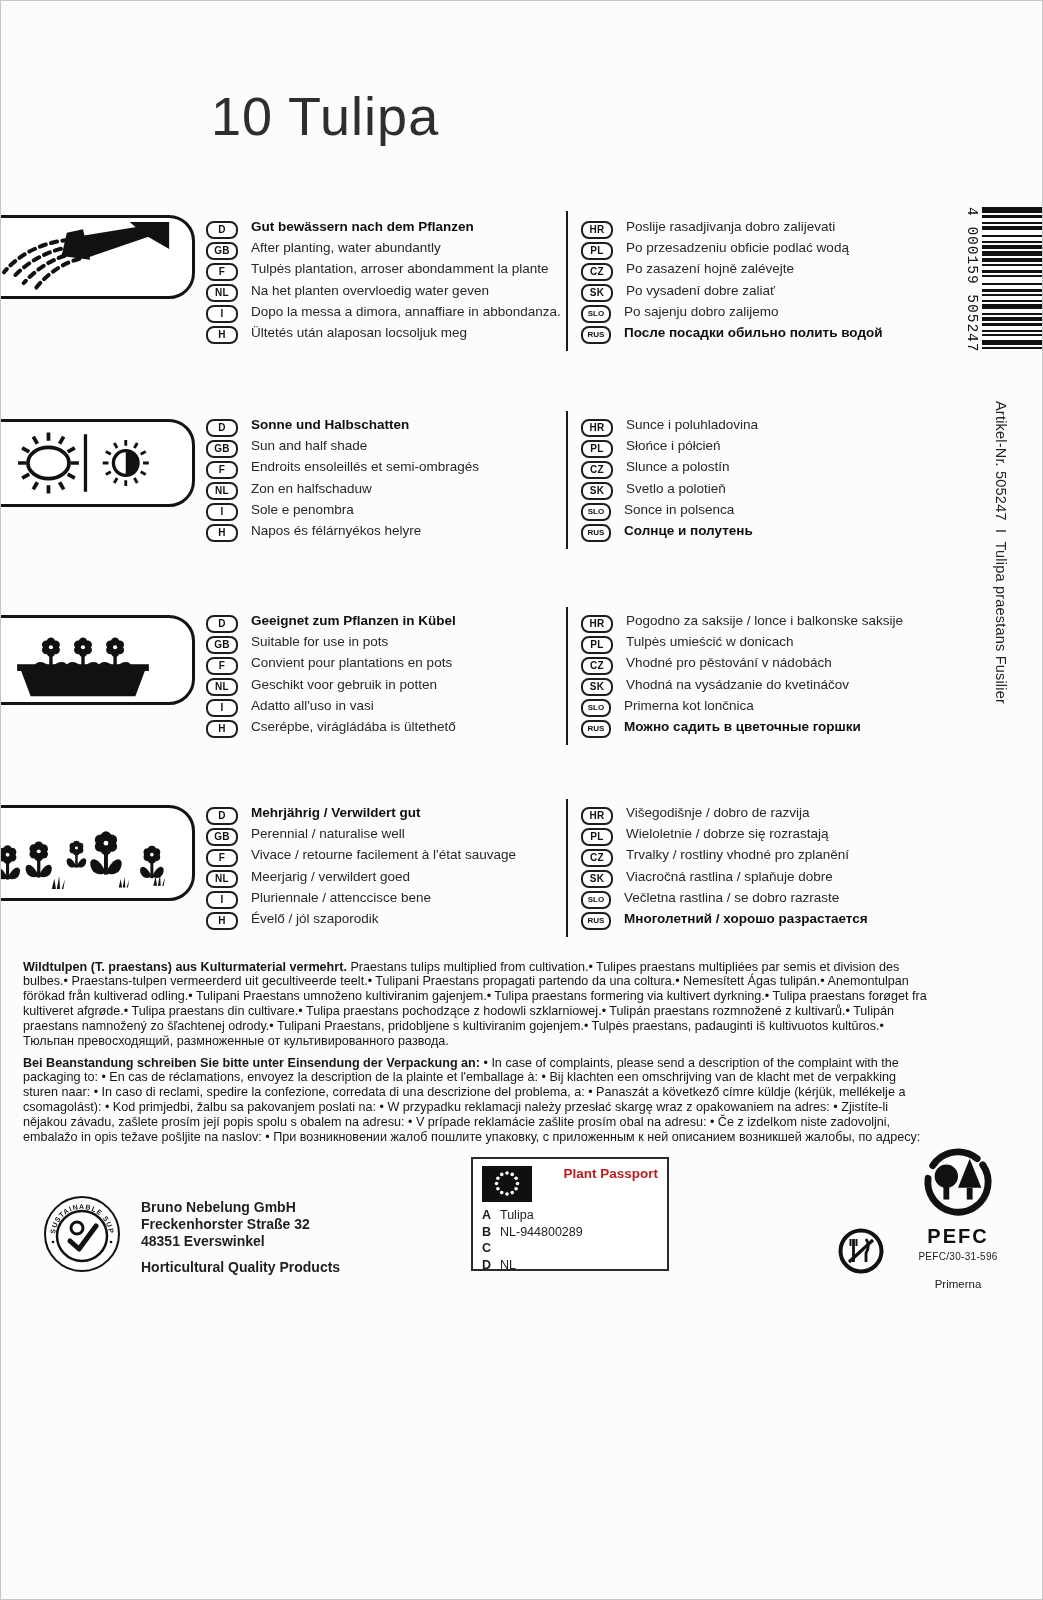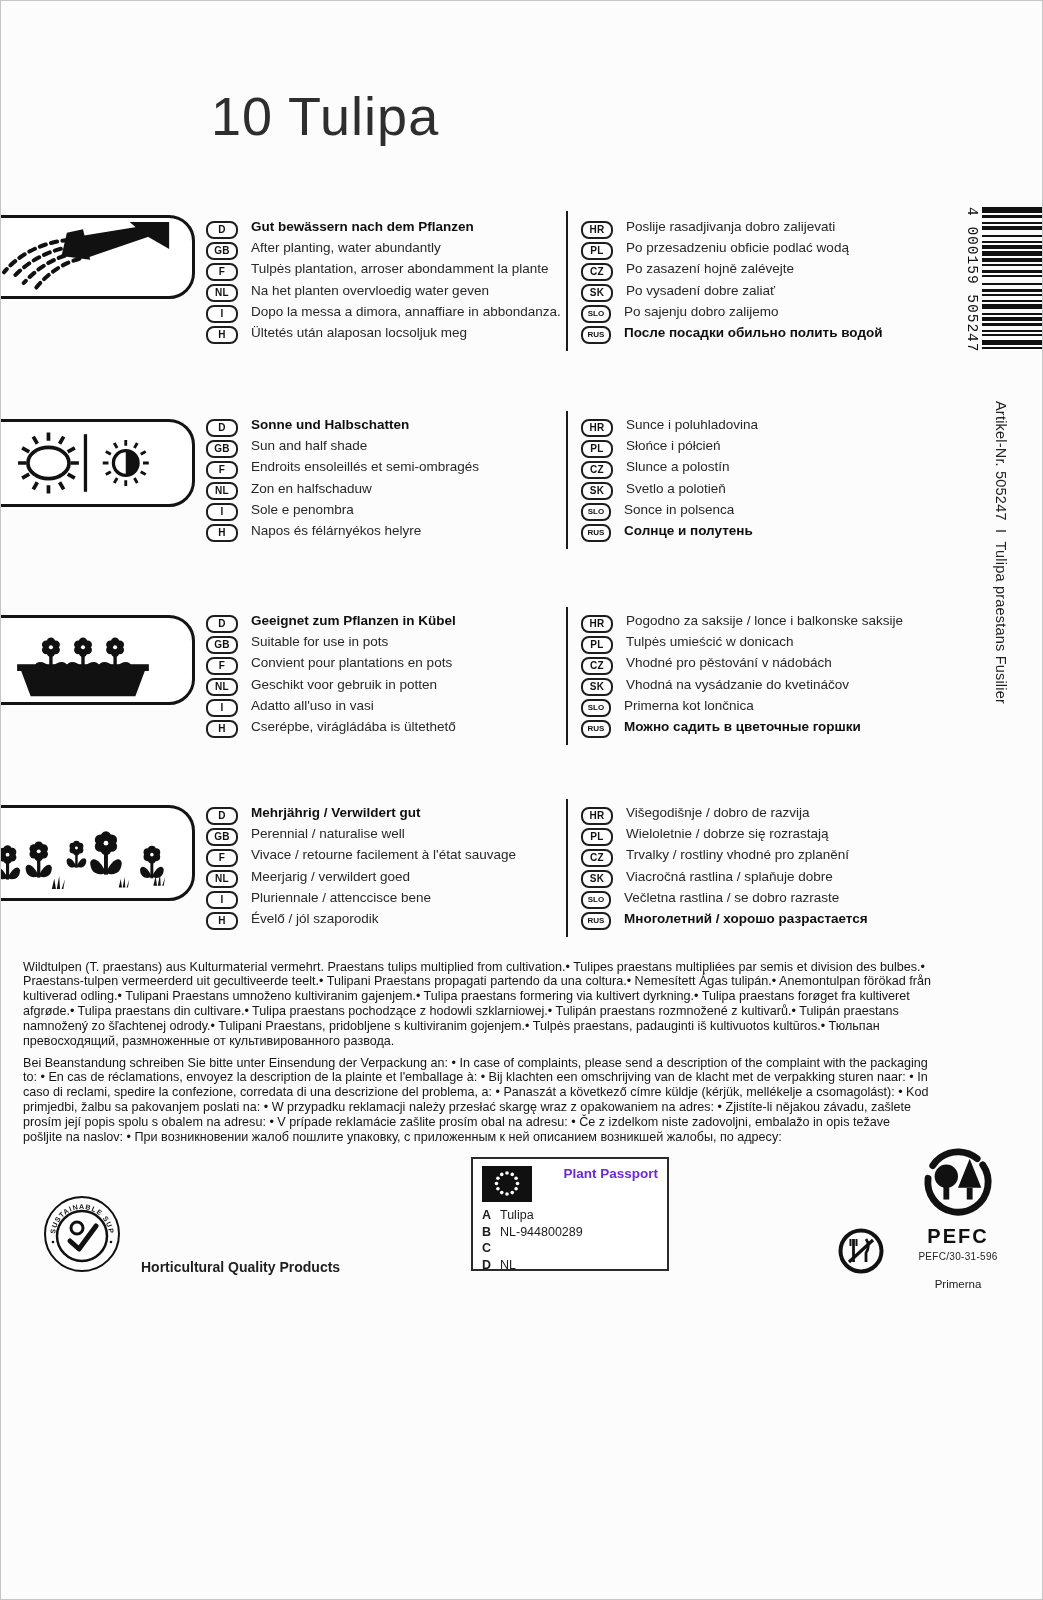--- a/index.html
+++ b/index.html
@@ -27,30 +27,30 @@
   .vline{position:absolute;left:565px;width:2px;background:#1b1b1b;}
   .lrow{display:flex;align-items:flex-start;height:21.2px;}
   .badge{flex:0 0 auto;min-width:22px;padding:0 3px;height:14px;border:2px solid #1d1d1d;
         border-radius:8px;font-size:10px;font-weight:bold;line-height:14px;text-align:center;
         color:#111;margin-right:13px;margin-top:1.5px;letter-spacing:.3px;background:#fff;}
   .badge.b3{font-size:8px;padding:0 2px;letter-spacing:0;}
   .ltxt{font-size:13.5px;color:#272727;white-space:nowrap;}
   .lrow.bold .ltxt{font-weight:bold;color:#0f0f0f;}
   
   .para{position:absolute;left:22px;width:908px;font-size:12.6px;line-height:14.8px;color:#161616;}
-  .para b{font-weight:normal;}
+  .para b{font-weight:bold;}
   
   .sustain{position:absolute;left:42px;top:1194px;width:78px;height:78px;}
   .addr{position:absolute;left:140px;top:1198px;font-size:14px;font-weight:bold;
         color:#1f1f1f;line-height:17px;}
   .tagline{position:absolute;left:140px;top:1258px;font-size:14px;font-weight:bold;color:#1f1f1f;}
   .pp{position:absolute;left:470px;top:1156px;width:198px;height:114px;border:2px solid #2a2a2a;
         box-sizing:border-box;padding:7px 9px;background:#fff;}
   .pp-head{display:flex;justify-content:space-between;align-items:flex-start;}
-  .pp-title{font-weight:bold;font-size:13.5px;color:#6d28d9;}
+  .pp-title{font-weight:bold;font-size:13.5px;color:#b91c1c;}
   .pp-rows{margin-top:5px;}
   .pp-row{display:flex;font-size:12.5px;color:#1c1c1c;line-height:16.5px;}
   .pp-key{font-weight:bold;width:18px;flex:0 0 auto;}
   .nofood{position:absolute;left:836px;top:1226px;width:48px;height:48px;}
   .pefc{position:absolute;left:905px;top:1146px;width:104px;text-align:center;}
   .pefc-name{font-weight:bold;font-size:20px;letter-spacing:2px;color:#101010;margin-top:2px;}
   .pefc-code{font-size:10px;color:#222;margin-top:3px;letter-spacing:.3px;}
   .pefc-pack{font-size:11.5px;color:#222;margin-top:16px;}
   
   .barcode-wrap{position:absolute;left:950px;top:206px;width:93px;height:152px;}
@@ -415,20 +415,25 @@
         <textPath href="#arcT" startOffset="2">SUSTAINABLE SUPPLIER</textPath>
       </text>
       <circle cx="10" cy="47" r="1.3" fill="#111"></circle>
         <circle cx="68" cy="47" r="1.3" fill="#111"></circle>
       <circle cx="39" cy="41" r="25" fill="none" stroke="#111" stroke-width="2.5"></circle>
       <circle cx="34" cy="33" r="6" fill="none" stroke="#111" stroke-width="3"></circle>
       <path d="M27,46 L36,54 L53,31" stroke="#111" stroke-width="5" fill="none" stroke-linecap="round" stroke-linejoin="round"></path>
     </svg>
   </div>
 
+  <div class="addr">
+    <div>Bruno Nebelung GmbH</div>
+    <div>Freckenhorster Straße 32</div>
+    <div>48351 Everswinkel</div>
+  </div>
   <div class="tagline">Horticultural Quality Products</div>
 
   <div class="pp">
     <div class="pp-head">
       <svg width="50" height="36" viewBox="0 0 50 36">
         <rect width="50" height="36" fill="#101010"></rect>
         <g fill="#fff">
           <circle cx="25" cy="7" r="1.8"></circle>
             <circle cx="30.25" cy="8.41" r="1.8"></circle>
           <circle cx="34.09" cy="12.25" r="1.8"></circle>

